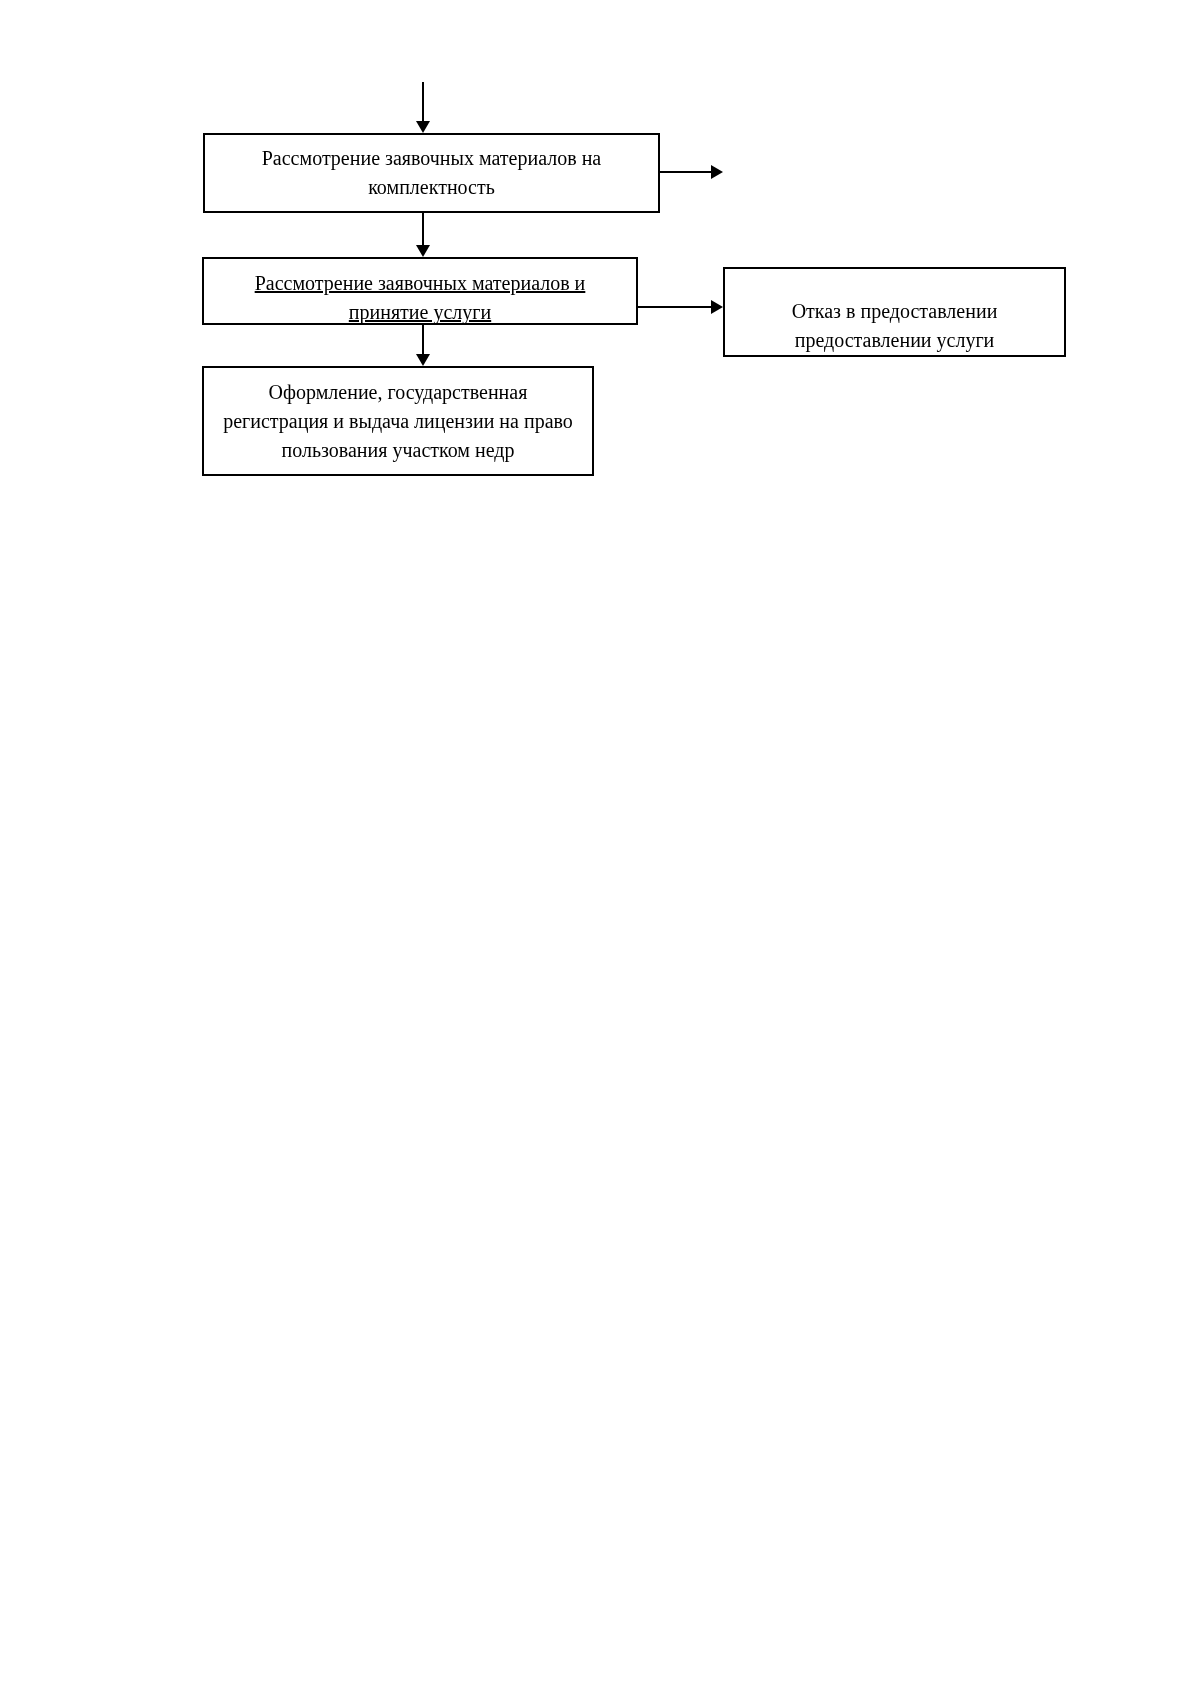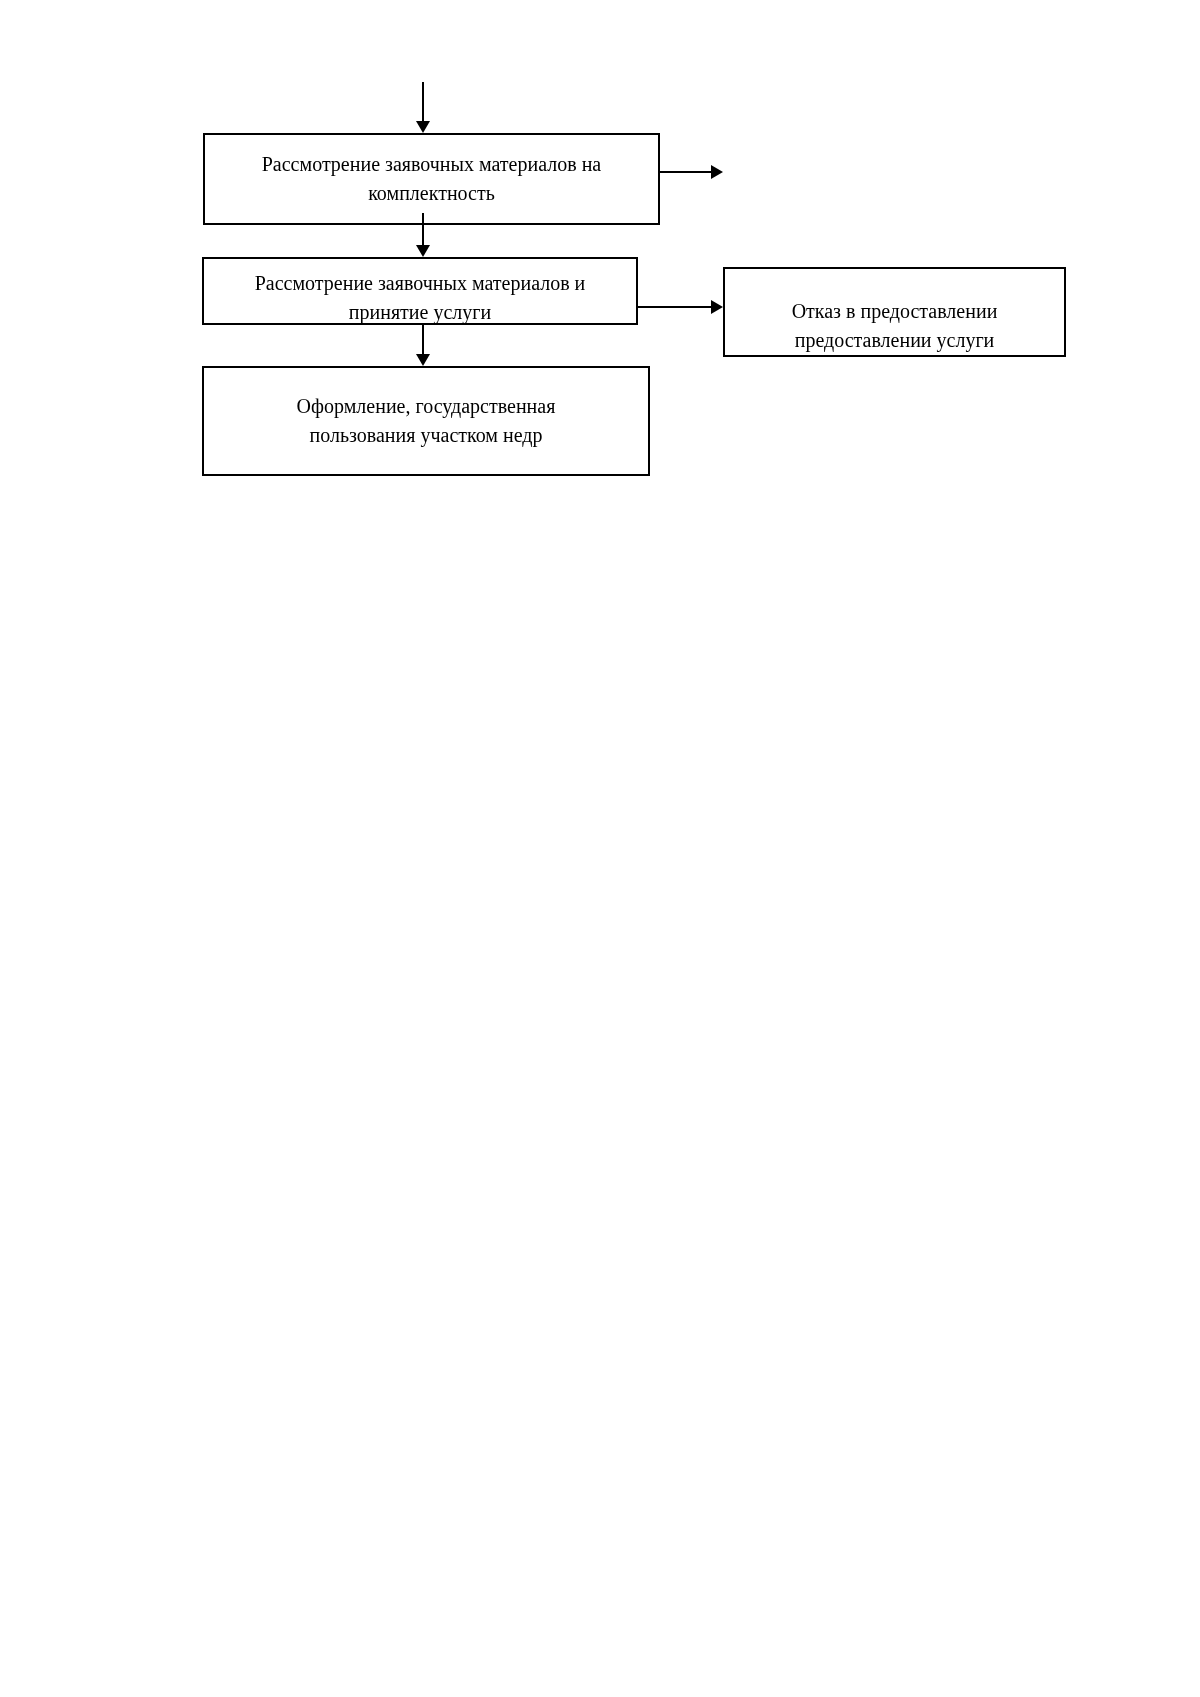--- a/index.html
+++ b/index.html
@@ -66,46 +66,47 @@
   }
 </style>
 </head>
 <body>
 
 <div class="page">
 
   <div class="vline" style="left:422px; top:82px; height:39px;"></div>
   <div class="arrowhead-down" style="left:416px; top:121px;"></div>
 
-  <div class="node" style="left:203px; top:133px; width:457px; height:92px;">
+  <div class="node" style="left:203px; top:133px; width:457px; height:80px;">
     <span class="ln">Рассмотрение заявочных материалов на</span>
     <span class="ln">комплектность</span>
   </div>
 
   <div class="hline" style="left:660px; top:171px; width:51px;"></div>
   <div class="arrowhead-right" style="left:711px; top:165px;"></div>
 
 
   <div class="vline" style="left:422px; top:213px; height:32px;"></div>
   <div class="arrowhead-down" style="left:416px; top:245px;"></div>
 
-  <div class="node clip-bottom" style="left:202px; top:257px; width:436px; height:68px;">
+  <div class="node clip-bottom" style="left:202px; top:257px; width:436px; height:68px;text-decoration:underline;">
     <span class="ln">Рассмотрение заявочных материалов и</span>
     <span class="ln">принятие услуги</span>
   </div>
 
   <div class="hline" style="left:638px; top:306px; width:73px;"></div>
   <div class="arrowhead-right" style="left:711px; top:300px;"></div>
 
   <div class="node" style="left:723px; top:267px; width:343px; height:90px;justify-content:flex-end;">
     <span class="ln">Отказ в предоставлении</span>
     <span class="ln">предоставлении услуги</span>
   </div>
 
   <div class="vline" style="left:422px; top:325px; height:29px;"></div>
   <div class="arrowhead-down" style="left:416px; top:354px;"></div>
 
-  <div class="node" style="left:202px; top:366px; width:448px; height:110px;text-align:center;">
+  <div class="node" style="left:202px; top:366px; width:392px; height:110px;text-align:center;">
     <span class="ln">Оформление, государственная</span>
+    <span class="ln">регистрация и выдача лицензии на право</span>
     <span class="ln">пользования участком недр</span>
   </div>
 
 </div>
 
 </body></html>

